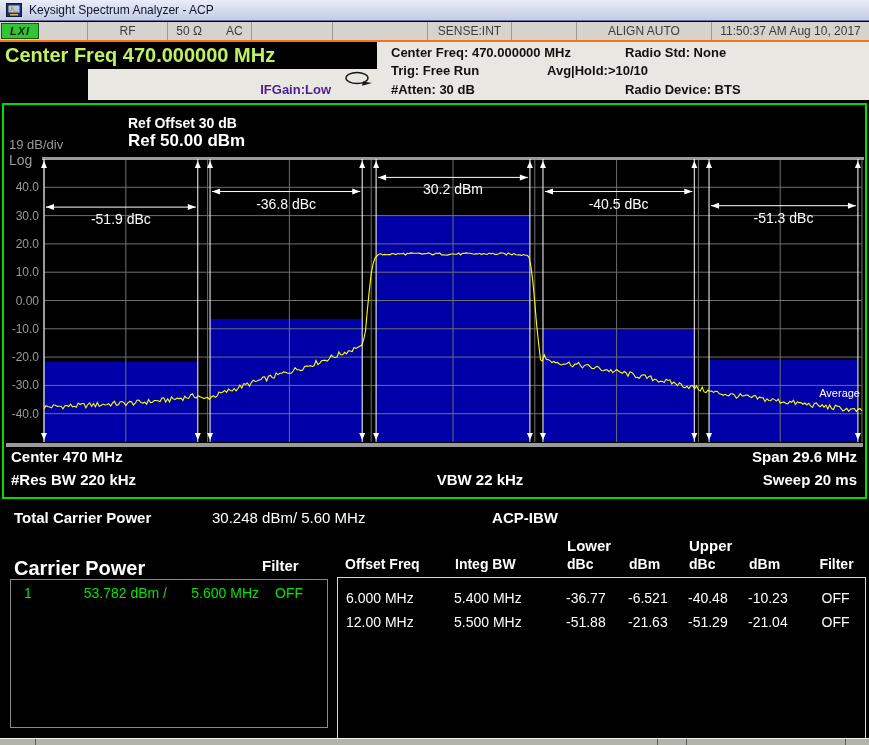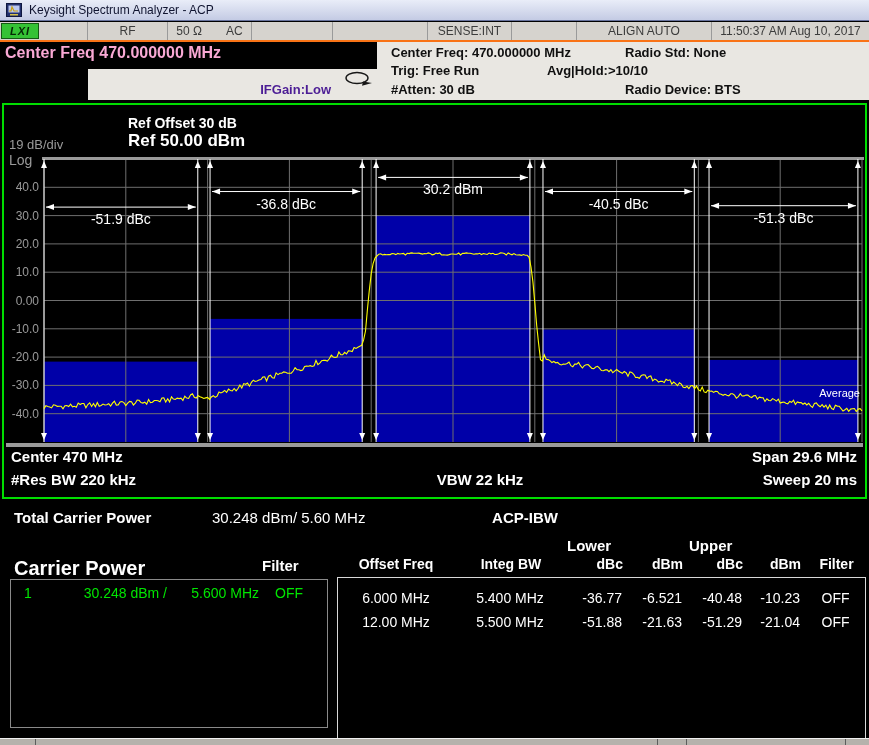--- a/index.html
+++ b/index.html
@@ -14,22 +14,22 @@
 
   
   .statusbar{position:absolute;top:22px;left:0;width:869px;height:18px;background:#d6d3ce;
     display:flex;font-size:12px;color:#3c3c3c;border-bottom:2px solid #f97316;box-sizing:content-box}
   .sb{border-right:1px solid #9a9a9a;display:flex;align-items:center;justify-content:center;box-sizing:border-box;height:18px}
   .lxi-badge{display:inline-block;width:36px;height:14px;background:#35c235;border:1px solid #135c13;
     color:#052805;font-weight:bold;font-style:italic;font-size:11px;line-height:14px;text-align:center;letter-spacing:1px}
 
   
   .header{position:absolute;top:42px;left:0;width:869px;height:58px;background:#000}
-  .active-fn{position:absolute;left:5px;top:2px;width:367px;height:25px;color:#f9a8d4;
-    font-size:16px;font-weight:bold;white-space:nowrap}
+  .active-fn{position:absolute;left:5px;top:2px;width:367px;height:25px;color:#bef264;
+    font-size:20px;font-weight:bold;white-space:nowrap}
   .graystrip{position:absolute;left:88px;top:27px;width:289px;height:31px;background:#e9e7e2}
   .ifgain{position:absolute;right:46px;bottom:3px;font-size:13px;font-weight:bold;color:#4c1d95}
   .loopicon{position:absolute;right:4px;top:1px}
   .info{position:absolute;left:377px;top:0;width:492px;height:58px;background:#e9e7e2;
     font-size:13px;font-weight:bold;color:#101010}
   .info span{position:absolute;white-space:nowrap}
 
   
   .screen{position:absolute;top:103px;left:2px;width:861px;height:392px;border:2px solid #00dd00;background:#000}
   .screen svg{display:block;position:absolute;left:0;top:0}
@@ -54,22 +54,22 @@
   .cp-power{width:122px;text-align:right}
   .cp-bw{width:92px;text-align:right}
   .cp-off{margin-left:16px}
   .acp-table{position:absolute;left:337px;top:38px;width:529px;display:grid;
     grid-template-columns:110px 120px 62px 60px 60px 58px 59px;font-size:14px}
   .acp-table .gh{font-size:15px;font-weight:bold;height:19px}
   .acp-table .h{font-weight:bold;height:21px}
   .acp-box{grid-column:1/-1;border:1px solid #d8d8d8;height:174px;box-sizing:border-box;
     display:grid;grid-template-columns:108px 120px 62px 60px 60px 58px 59px;
     grid-auto-rows:24px;align-items:center;padding-top:8px}
-  .cl{padding-left:8px;text-align:center}
-  .num{text-align:right;padding-right:6px}
+  .cl{padding-left:8px;text-align:left}
+  .num{padding-right:6px}
   .ctr{text-align:center}
 
   
   .bstrip{position:absolute;top:738px;left:0;width:869px;height:7px;background:#b5b2ac;border-top:1px solid #efefef;box-sizing:border-box}
   .bstrip i{position:absolute;top:0;width:1px;height:7px;background:#5c5c5c}
 </style>
 </head>
 <body>
 
 <div class="titlebar">
@@ -235,21 +235,21 @@
 <div class="results">
   <span class="t tcp-label">Total Carrier Power</span>
   <span class="t tcp-value">30.248 dBm/ 5.60 MHz</span>
   <span class="t acp-title">ACP-IBW</span>
 
   <span class="t cp-head">Carrier Power</span>
   <span class="t cp-filter-head">Filter</span>
   <div class="cp-box">
     <div class="cp-row">
       <span class="cp-idx">1</span>
-      <span class="cp-power">30.248 dBm /</span>
+      <span class="cp-power">53.782 dBm /</span>
       <span class="cp-bw">5.600 MHz</span>
       <span class="cp-off">OFF</span>
     </div>
   </div>
 
   <div class="acp-table">
     <div></div>
       <div></div>
     <div class="gh" style="grid-column:3/5">Lower</div>
     <div class="gh" style="grid-column:5/7">Upper</div>

